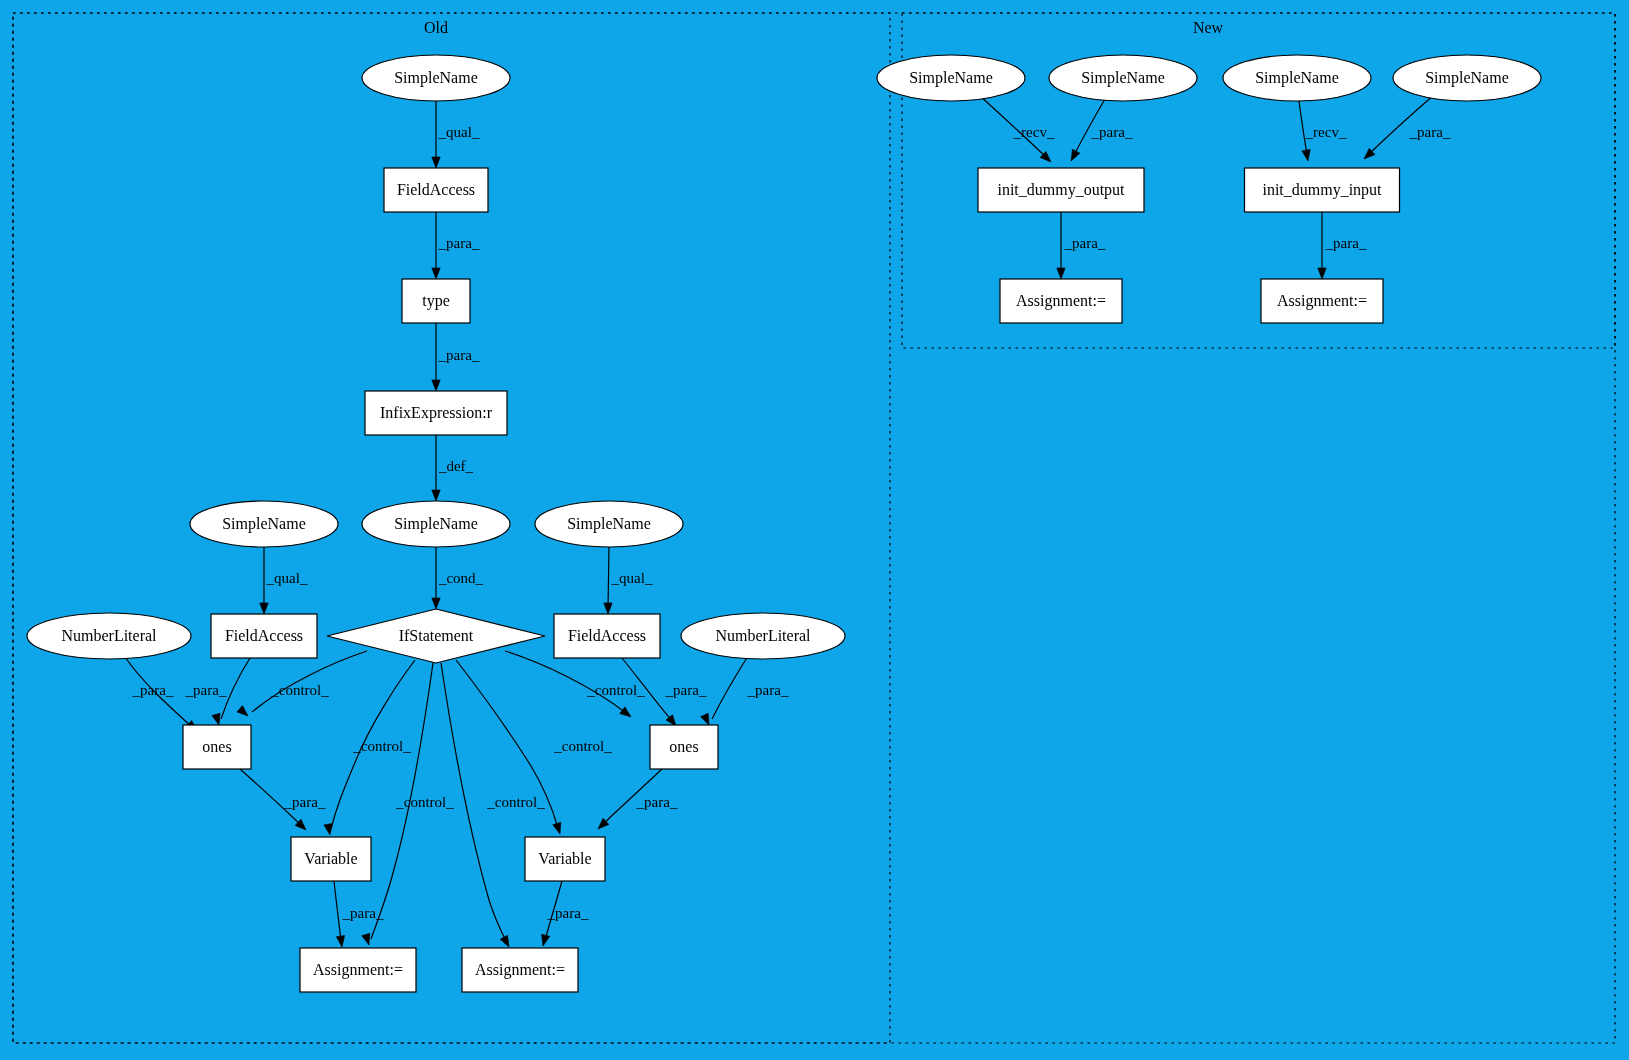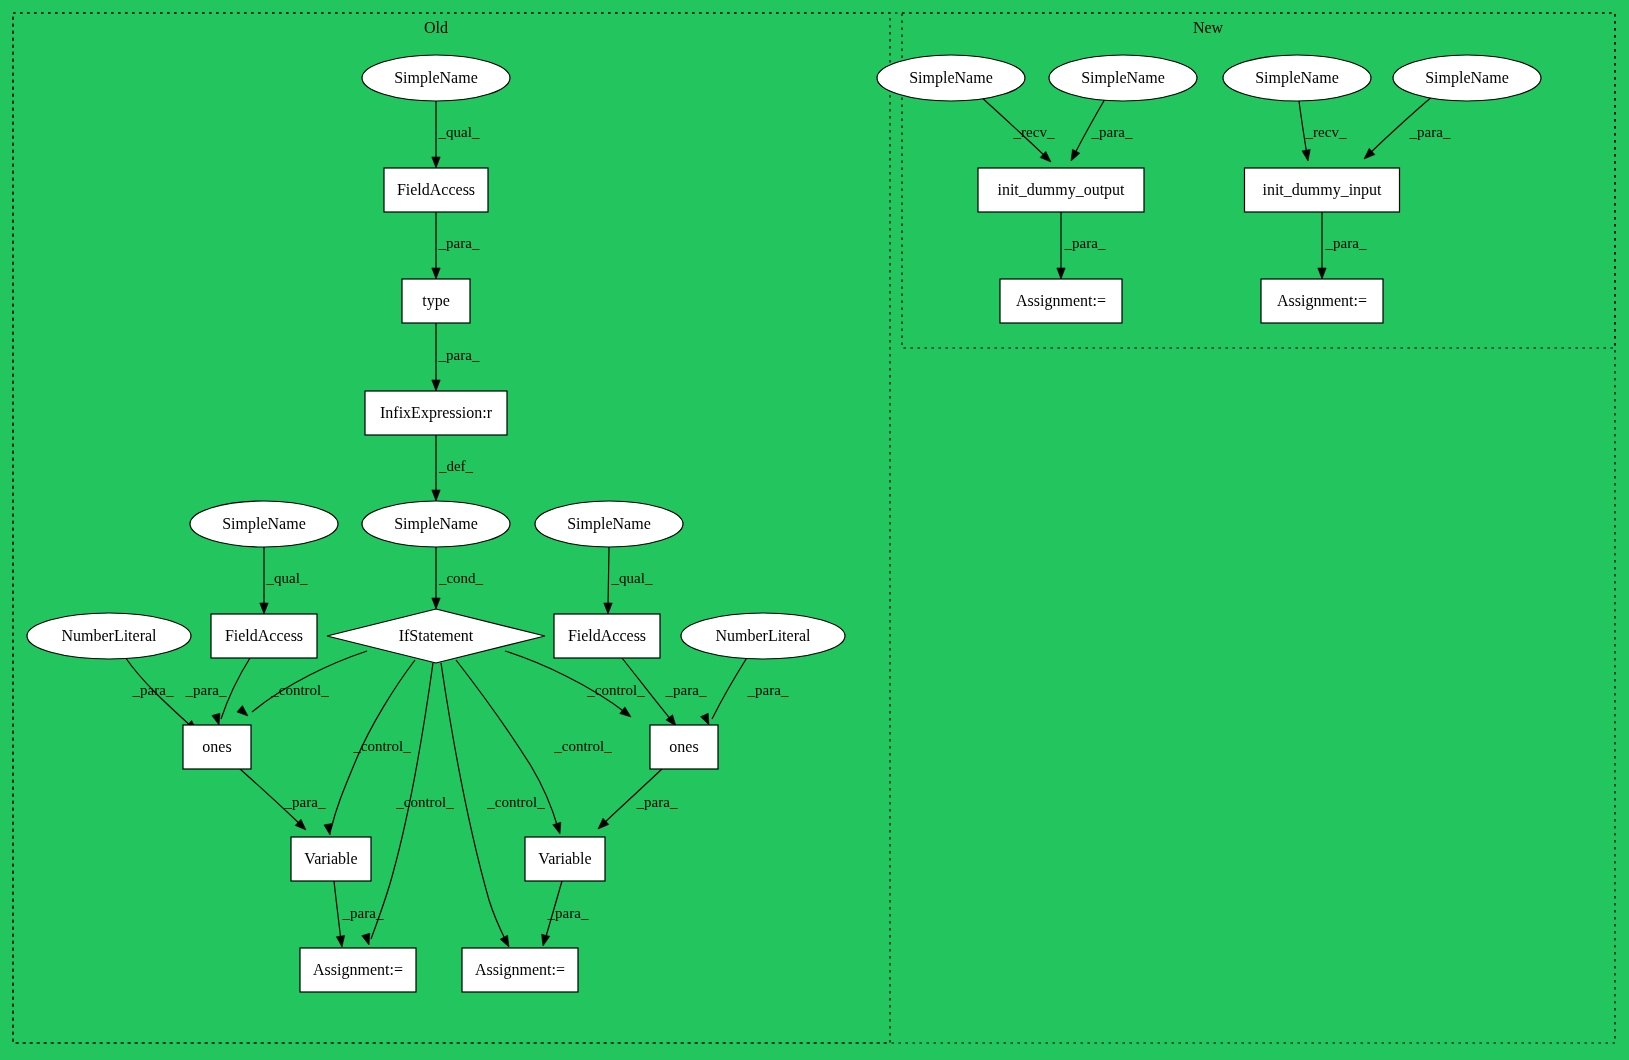--- a/index.html
+++ b/index.html
@@ -4,21 +4,21 @@
 <style>
   html, body {
     margin: 0;
     padding: 0;
     background: #ffffff;
   }
   #page {
     position: relative;
     width: 1629px;
     height: 1060px;
-    background: #22c55e;
+    background: #0ea5e9;
     font-family: "Liberation Serif", "DejaVu Serif", serif;
     overflow: hidden;
   }
   svg { display: block; }
   .node-shape {
     fill: #ffffff;
     stroke: #000000;
     stroke-width: 1.2;
   }
   .node-label {

